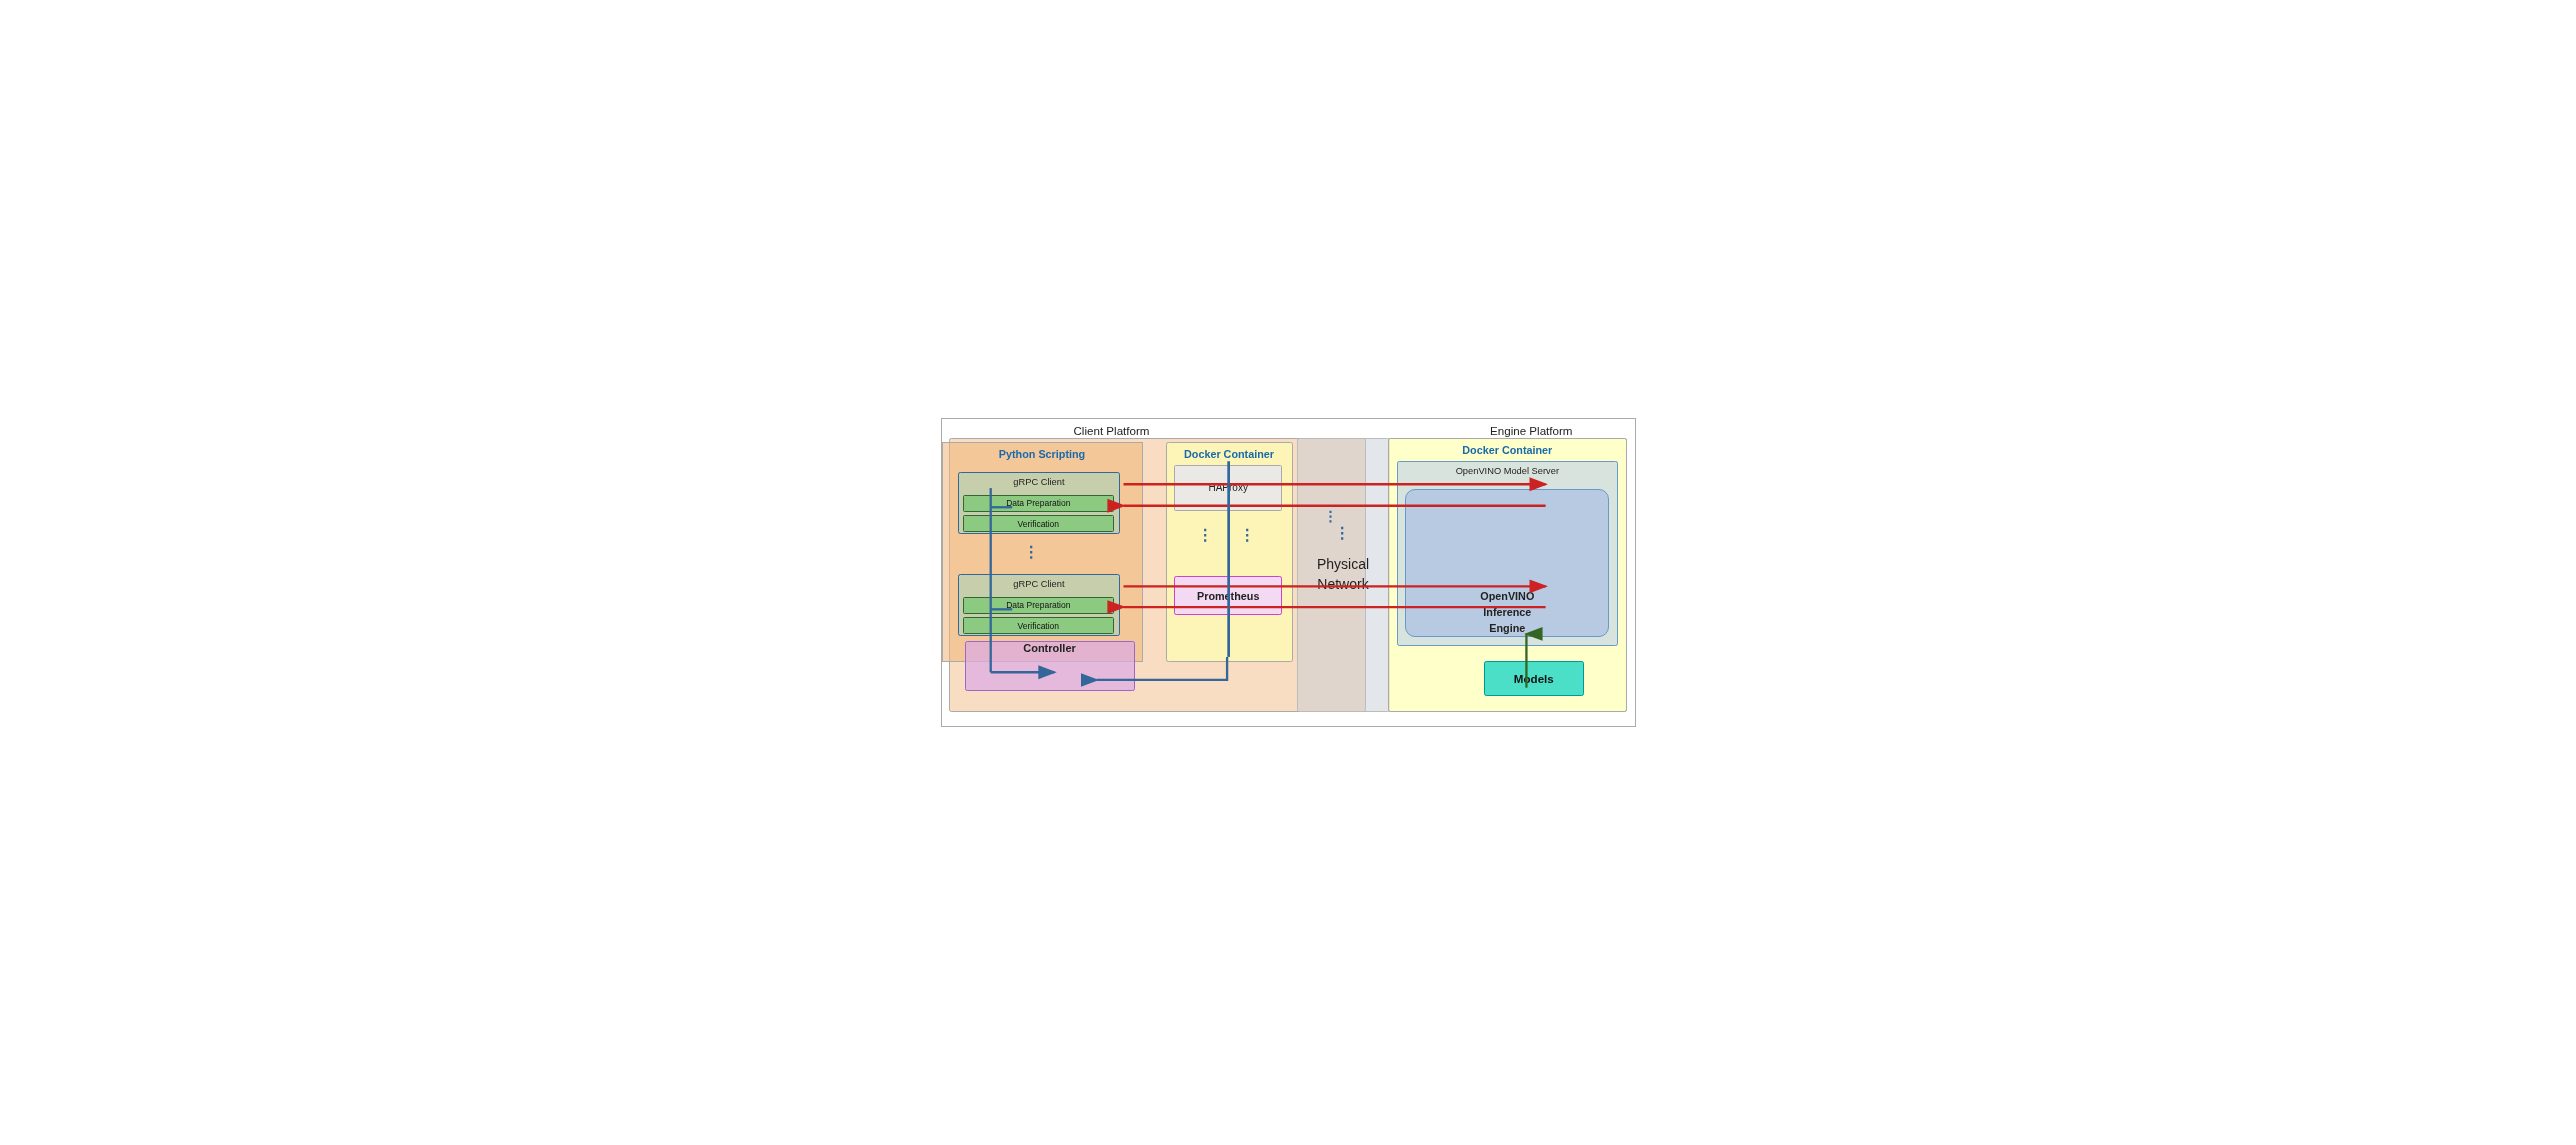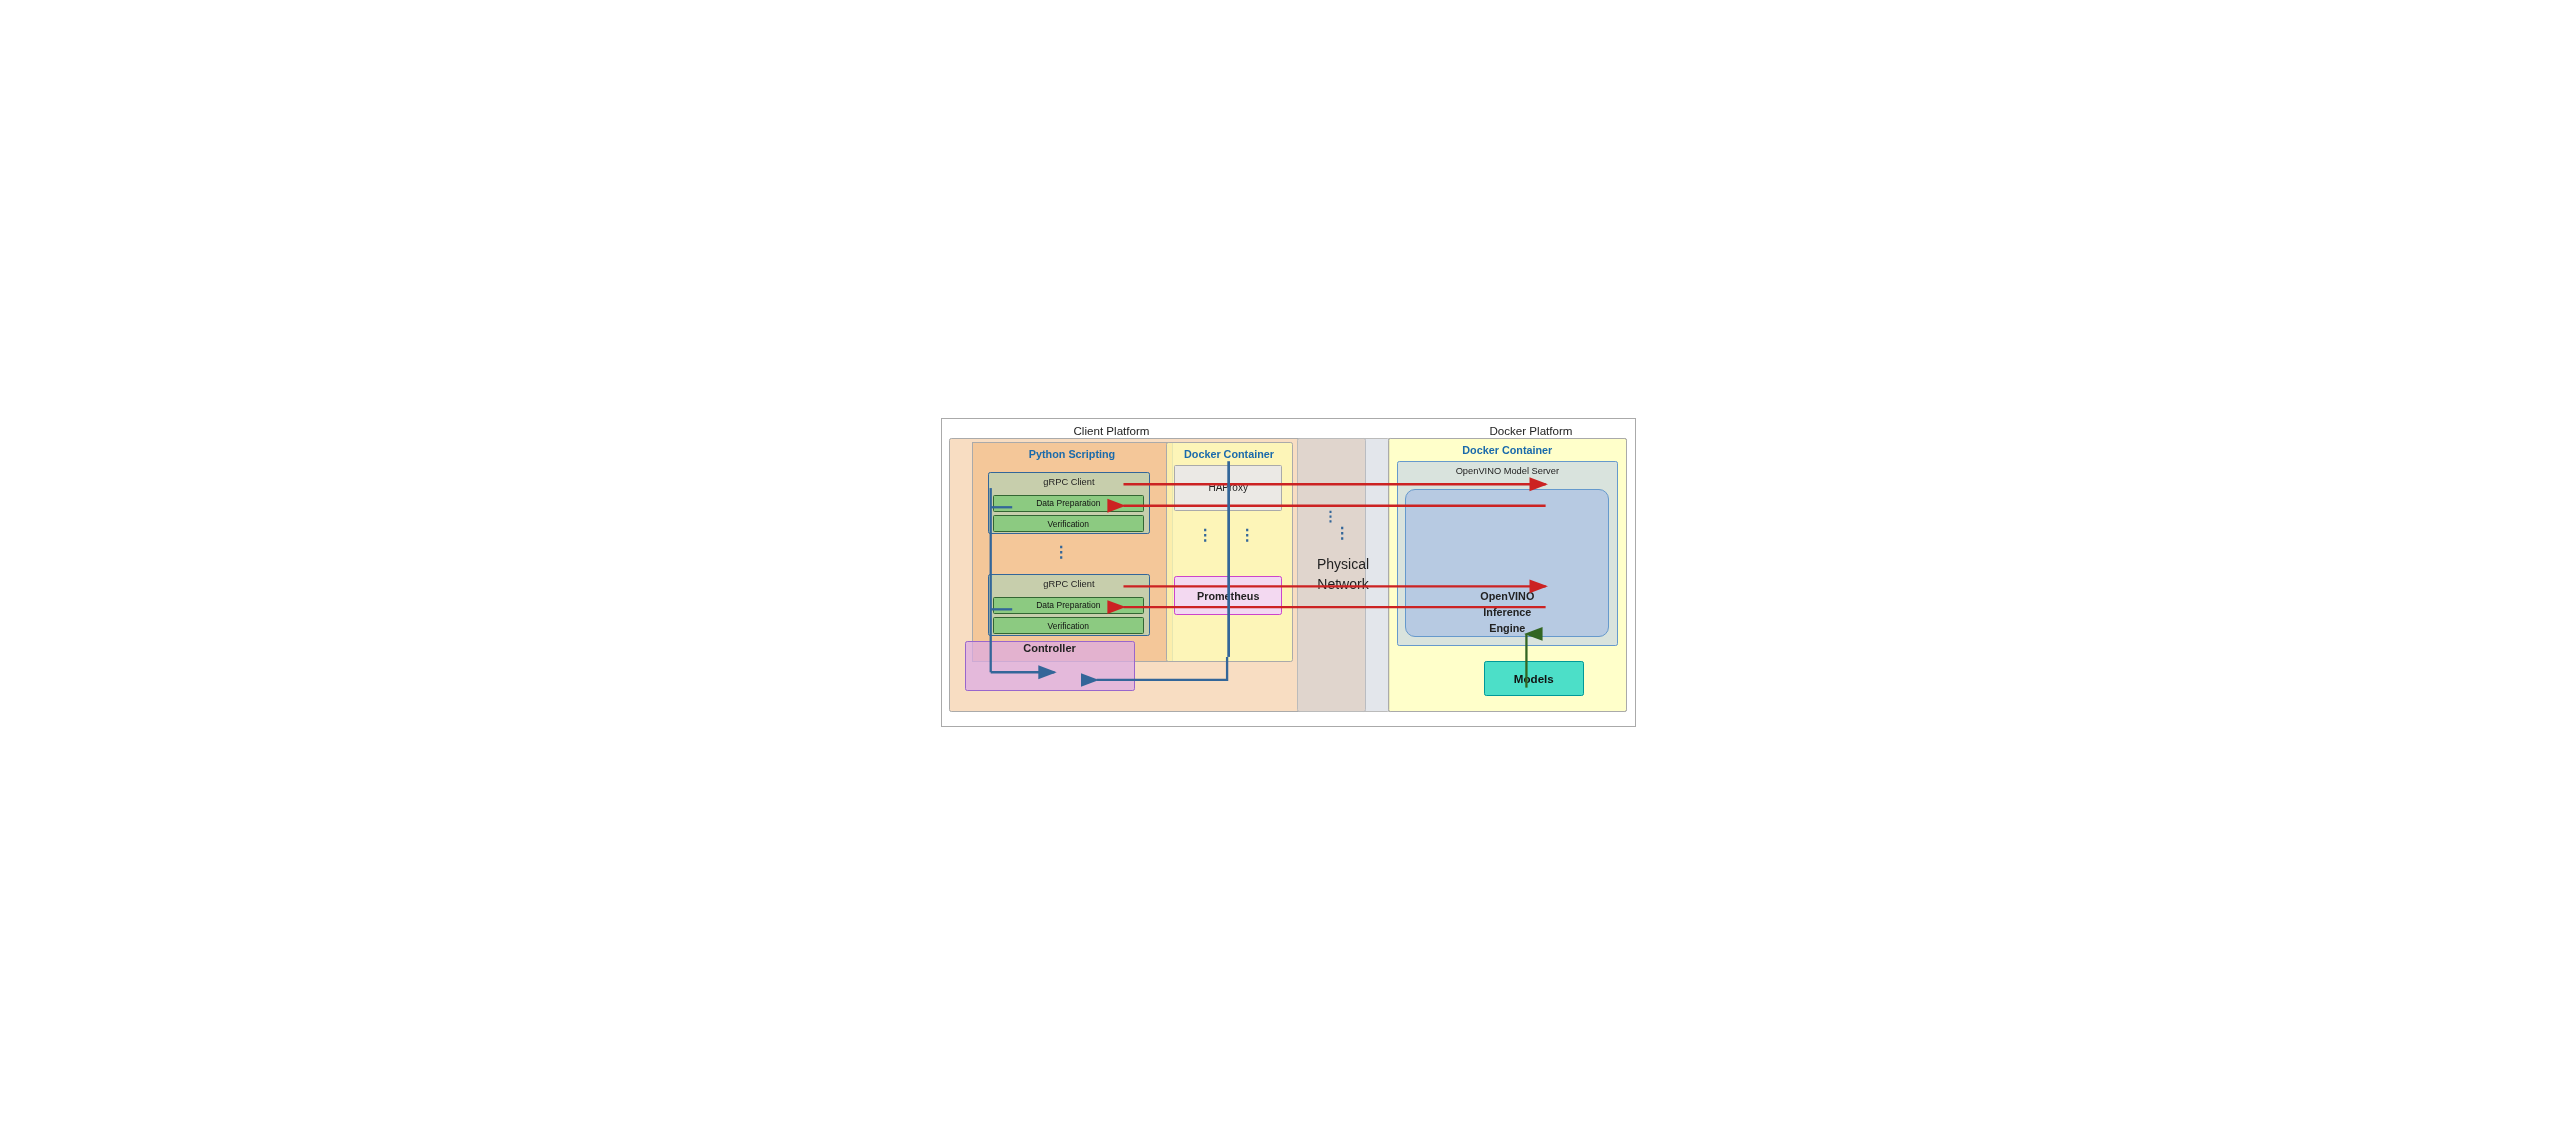--- a/index.html
+++ b/index.html
@@ -44,21 +44,21 @@
       left: 50%;
       transform: translateX(-50%);
       font-size: 10.8px;
       color: #1a6aab;
       font-weight: bold;
       white-space: nowrap;
     }
     
     .python-scripting {
       position: absolute;
-      left: 30px;
+      left: 0;
       top: 23px;
       width: 201px;
       height: 220px;
       border: 1.5px solid #aaa;
       background: rgba(240, 180, 120, 0.55);
       border-radius: 0;
     }
     
     .docker-client {
       position: absolute;
@@ -271,21 +271,21 @@
       pointer-events: none;
       overflow: visible;
     }
   </style>
 </head>
 <body>
 
 <div class="diagram-wrapper">
 
   <span class="platform-label" style="left: 108px; margin-left: 24px;">Client Platform</span>
-  <span class="platform-label" style="right: 62px;">Docker Platform</span>
+  <span class="platform-label" style="right: 62px;">Engine Platform</span>
 
   <div class="client-platform"></div>
 
   <div style="position:absolute; right:7.7px; top:19.3px; width:239px; height:274px; border:1.5px solid #aaa; background:#fff; border-radius:2.3px;"></div>
 
   <div class="physical-network">
     <div class="phys-net-label">Physical<br>Network</div>
 
     <div class="dots" style="top:85px; left:50%; transform:translateX(-50%);">⋮</div>
   </div>

